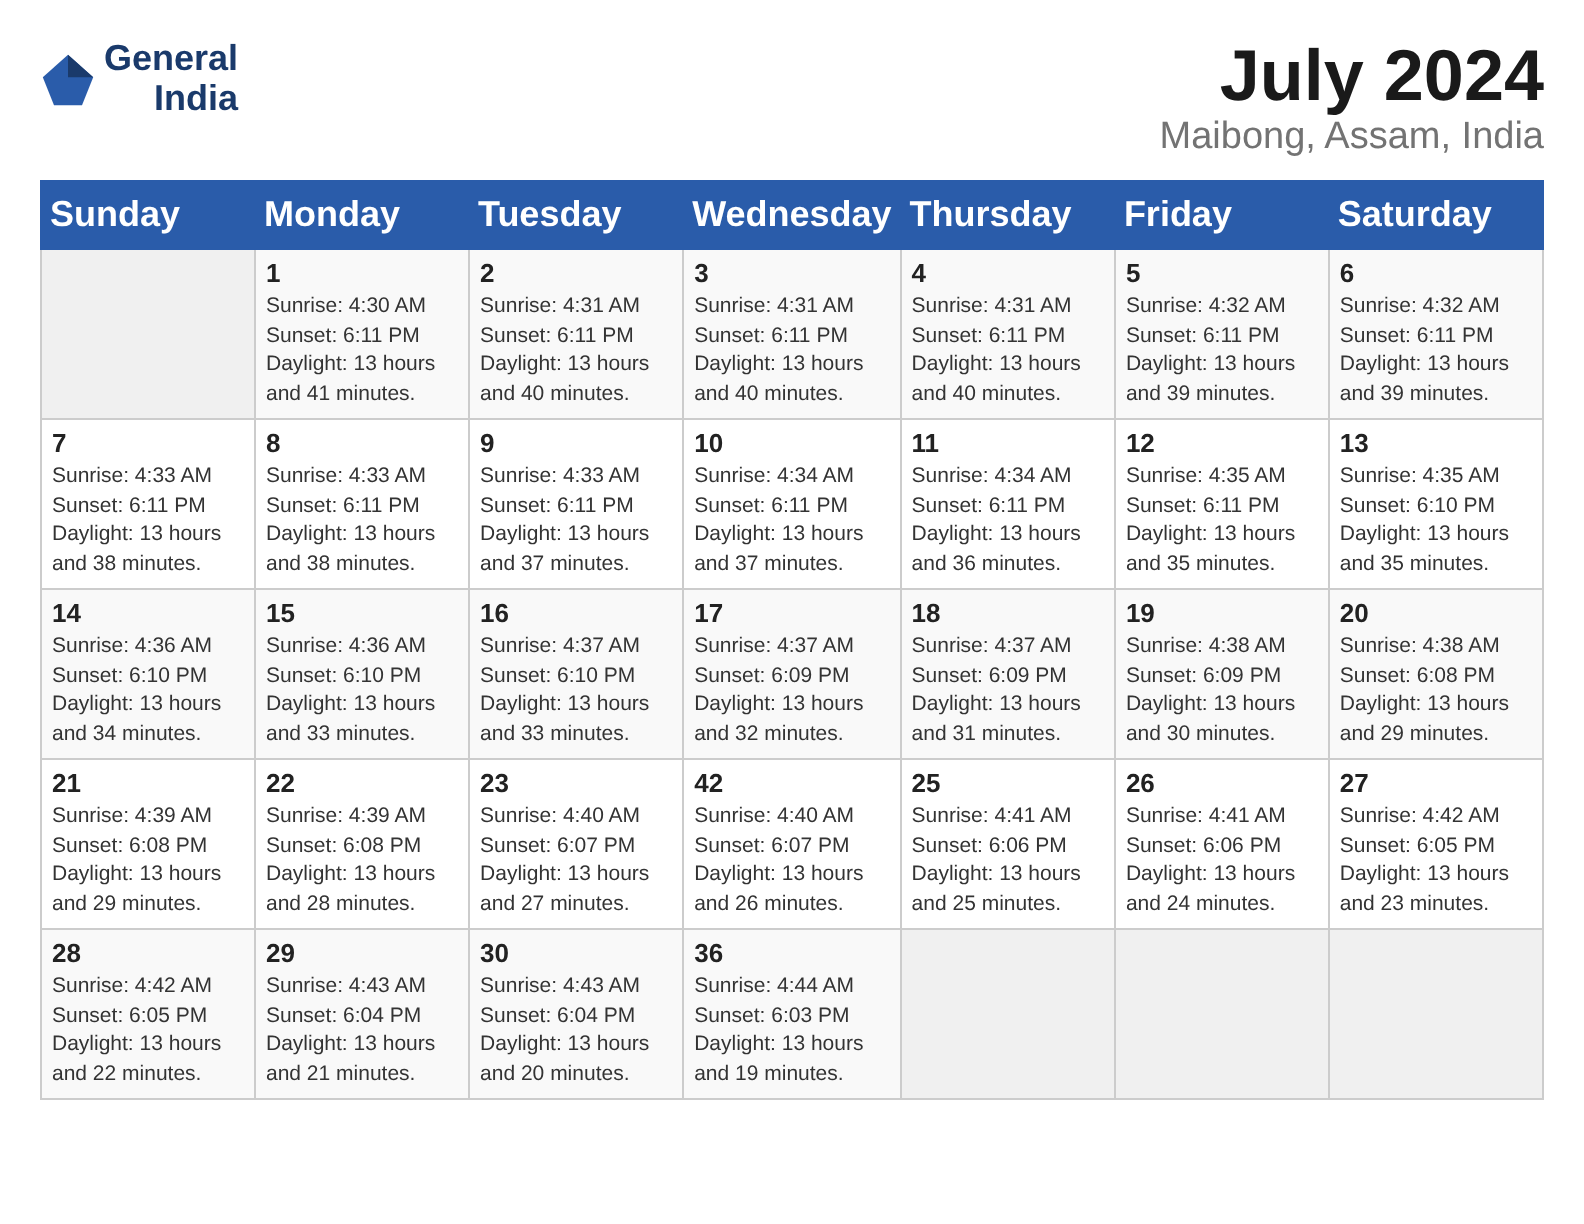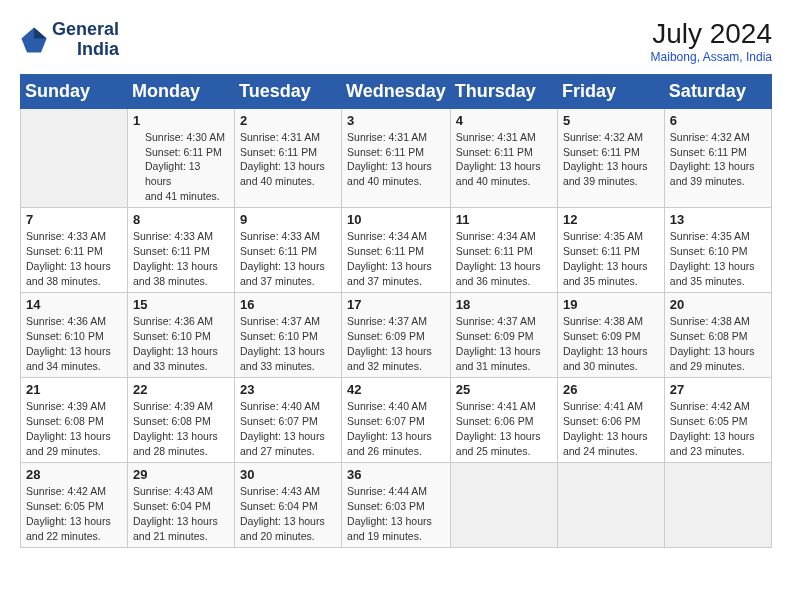--- a/index.html
+++ b/index.html
@@ -29,28 +29,28 @@
       text-align: right;
     }
     .logo-icon {
       width: 28px;
       height: 28px;
     }
     .title-section {
       text-align: right;
     }
     .month-title {
-      font-size: 28px;
-      font-weight: normal;
+      font-size: 36px;
+      font-weight: bold;
       color: #1a1a1a;
       line-height: 1;
     }
     .location {
-      font-size: 12px;
-      color: #1d4ed8;
+      font-size: 19px;
+      color: #737373;
       margin-top: 2px;
     }
     table {
       width: 100%;
       border-collapse: collapse;
       font-size: 11px;
     }
     thead th {
       background-color: #2a5caa;
       color: #fff;
@@ -119,21 +119,21 @@
         <th>Thursday</th>
         <th>Friday</th>
         <th>Saturday</th>
       </tr>
   </thead>
   <tbody>
   <tr>
         <td class="empty-cell"></td>
         <td>
           <span class="day-number">1</span>
-          <div class="day-info" style="white-space: pre-line; margin-left: 12px;">Sunrise: 4:30 AM
+          <div class="day-info" style="white-space: pre-line;">Sunrise: 4:30 AM
 Sunset: 6:11 PM
 Daylight: 13 hours
 and 41 minutes.</div>
         </td>
         <td>
           <span class="day-number">2</span>
           <div class="day-info" style="white-space: pre-line;">Sunrise: 4:31 AM
 Sunset: 6:11 PM
 Daylight: 13 hours
 and 40 minutes.</div>

